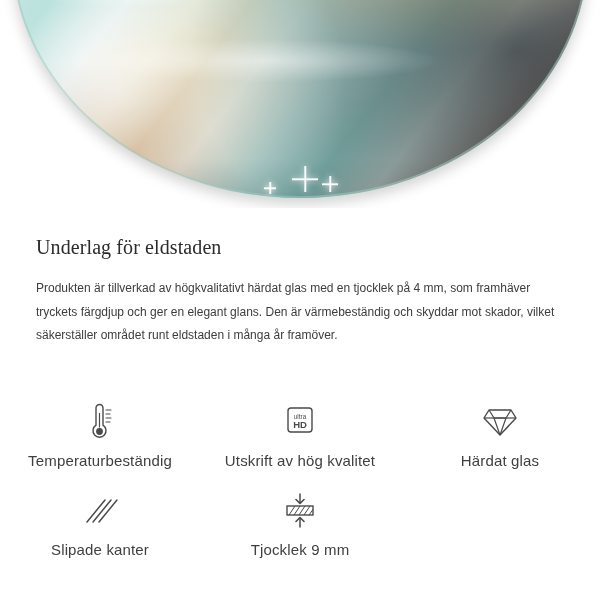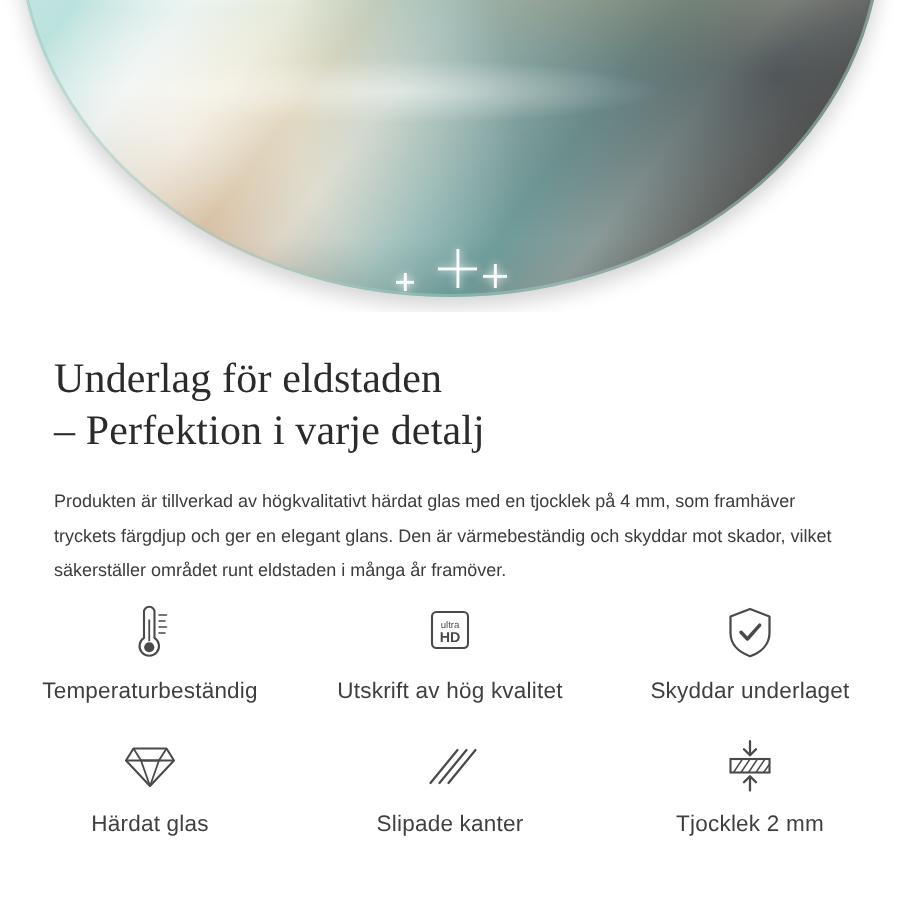--- a/index.html
+++ b/index.html
@@ -118,21 +118,21 @@
     position: absolute;
     left: 0;
     top: 208px;
     width: 600px;
   }
   .headline {
     margin: 0;
     padding: 27px 36px 0 36px;
     font-family: "Liberation Serif", serif;
     font-weight: 400;
-    font-size: 28px;
+    font-size: 20px;
     line-height: 1.26;
     color: #2b2b2b;
     letter-spacing: 0.1px;
   }
   .headline .l2 { display: block; }
 
   .paragraph {
     margin: 0;
     padding: 17px 44px 0 36px;
     font-family: "Liberation Sans", sans-serif;
@@ -186,21 +186,20 @@
     </div>
     <div class="hero-edge"></div>
     <div class="hero-sparkle sp1"></div>
     <div class="hero-sparkle sp2"></div>
     <div class="hero-sparkle sp3"></div>
   </div>
 
   <div class="content">
     <h1 class="headline">
       <span class="l1">Underlag för eldstaden</span>
-      <span class="l2">– Perfektion i varje detalj</span>
     </h1>
     <p class="paragraph">Produkten är tillverkad av högkvalitativt härdat glas med en tjocklek på 4 mm, som framhäver tryckets färgdjup och ger en elegant glans. Den är värmebeständig och skyddar mot skador, vilket säkerställer området runt eldstaden i många år framöver.</p>
   </div>
 
   <div class="features">
 
     <div class="feature">
       <div class="feature-icon">
         <svg width="34" height="40" viewBox="0 0 34 40" fill="none" stroke="#4a4a4a" stroke-width="1.4">
           <path d="M13 6a3.5 3.5 0 0 1 7 0v17.2a6.5 6.5 0 1 1-7 0V6z"></path>
@@ -216,29 +215,20 @@
       <div class="feature-icon">
         <svg width="40" height="38" viewBox="0 0 40 38">
           <rect x="8" y="5" width="24" height="24" rx="3" fill="none" stroke="#4a4a4a" stroke-width="1.4"></rect>
           <text x="20" y="15.5" text-anchor="middle" font-family="Liberation Sans, sans-serif" font-size="6.4" fill="#4a4a4a">ultra</text>
           <text x="20" y="25" text-anchor="middle" font-family="Liberation Sans, sans-serif" font-size="9.5" font-weight="bold" fill="#4a4a4a">HD</text>
         </svg>
       </div>
       <div class="feature-label">Utskrift av hög kvalitet</div>
     </div>
 
-    <div class="feature">
-      <div class="feature-icon">
-        <svg width="36" height="40" viewBox="0 0 36 40">
-          <path d="M18 4 L31 9 V20 C31 27.5 25.5 32.8 18 35.5 C10.5 32.8 5 27.5 5 20 V9 Z" fill="none" stroke="#4a4a4a" stroke-width="1.5" stroke-linejoin="round"></path>
-          <path d="M12 19.5 L16.3 24 L24.5 14.8" fill="none" stroke="#4a4a4a" stroke-width="2.3" stroke-linecap="round" stroke-linejoin="round"></path>
-        </svg>
-      </div>
-      <div class="feature-label">Skyddar underlaget</div>
-    </div>
 
     <div class="feature">
       <div class="feature-icon">
         <svg width="40" height="36" viewBox="0 0 40 36">
           <path d="M9 6 H31 L36 14 L20 31 L4 14 Z" fill="none" stroke="#4a4a4a" stroke-width="1.4" stroke-linejoin="round"></path>
           <path d="M4 14 H36" stroke="#4a4a4a" stroke-width="1.2"></path>
           <path d="M9 6 L14 14 L20 31" fill="none" stroke="#4a4a4a" stroke-width="1.2"></path>
           <path d="M31 6 L26 14 L20 31" fill="none" stroke="#4a4a4a" stroke-width="1.2"></path>
           <path d="M14 14 H26" stroke="#4a4a4a" stroke-width="1.2"></path>
         </svg>
@@ -261,17 +251,17 @@
       <div class="feature-icon">
         <svg width="40" height="40" viewBox="0 0 40 40">
           <path d="M20 3 V11" stroke="#4a4a4a" stroke-width="1.5" stroke-linecap="round"></path>
           <path d="M16 8.5 L20 12.5 L24 8.5" fill="none" stroke="#4a4a4a" stroke-width="1.6" stroke-linecap="round" stroke-linejoin="round"></path>
           <rect x="7" y="15" width="26" height="9" fill="none" stroke="#4a4a4a" stroke-width="1.4"></rect>
           <path d="M9 24 L15 15 M14 24 L20 15 M19 24 L25 15 M24 24 L30 15 M29 24 L33 18.5" stroke="#4a4a4a" stroke-width="1"></path>
           <path d="M20 36 V28" stroke="#4a4a4a" stroke-width="1.5" stroke-linecap="round"></path>
           <path d="M16 30.5 L20 26.5 L24 30.5" fill="none" stroke="#4a4a4a" stroke-width="1.6" stroke-linecap="round" stroke-linejoin="round"></path>
         </svg>
       </div>
-      <div class="feature-label">Tjocklek 2 mm</div>
+      <div class="feature-label">Tjocklek 9 mm</div>
     </div>
 
   </div>
 </div>
 
 </body></html>

